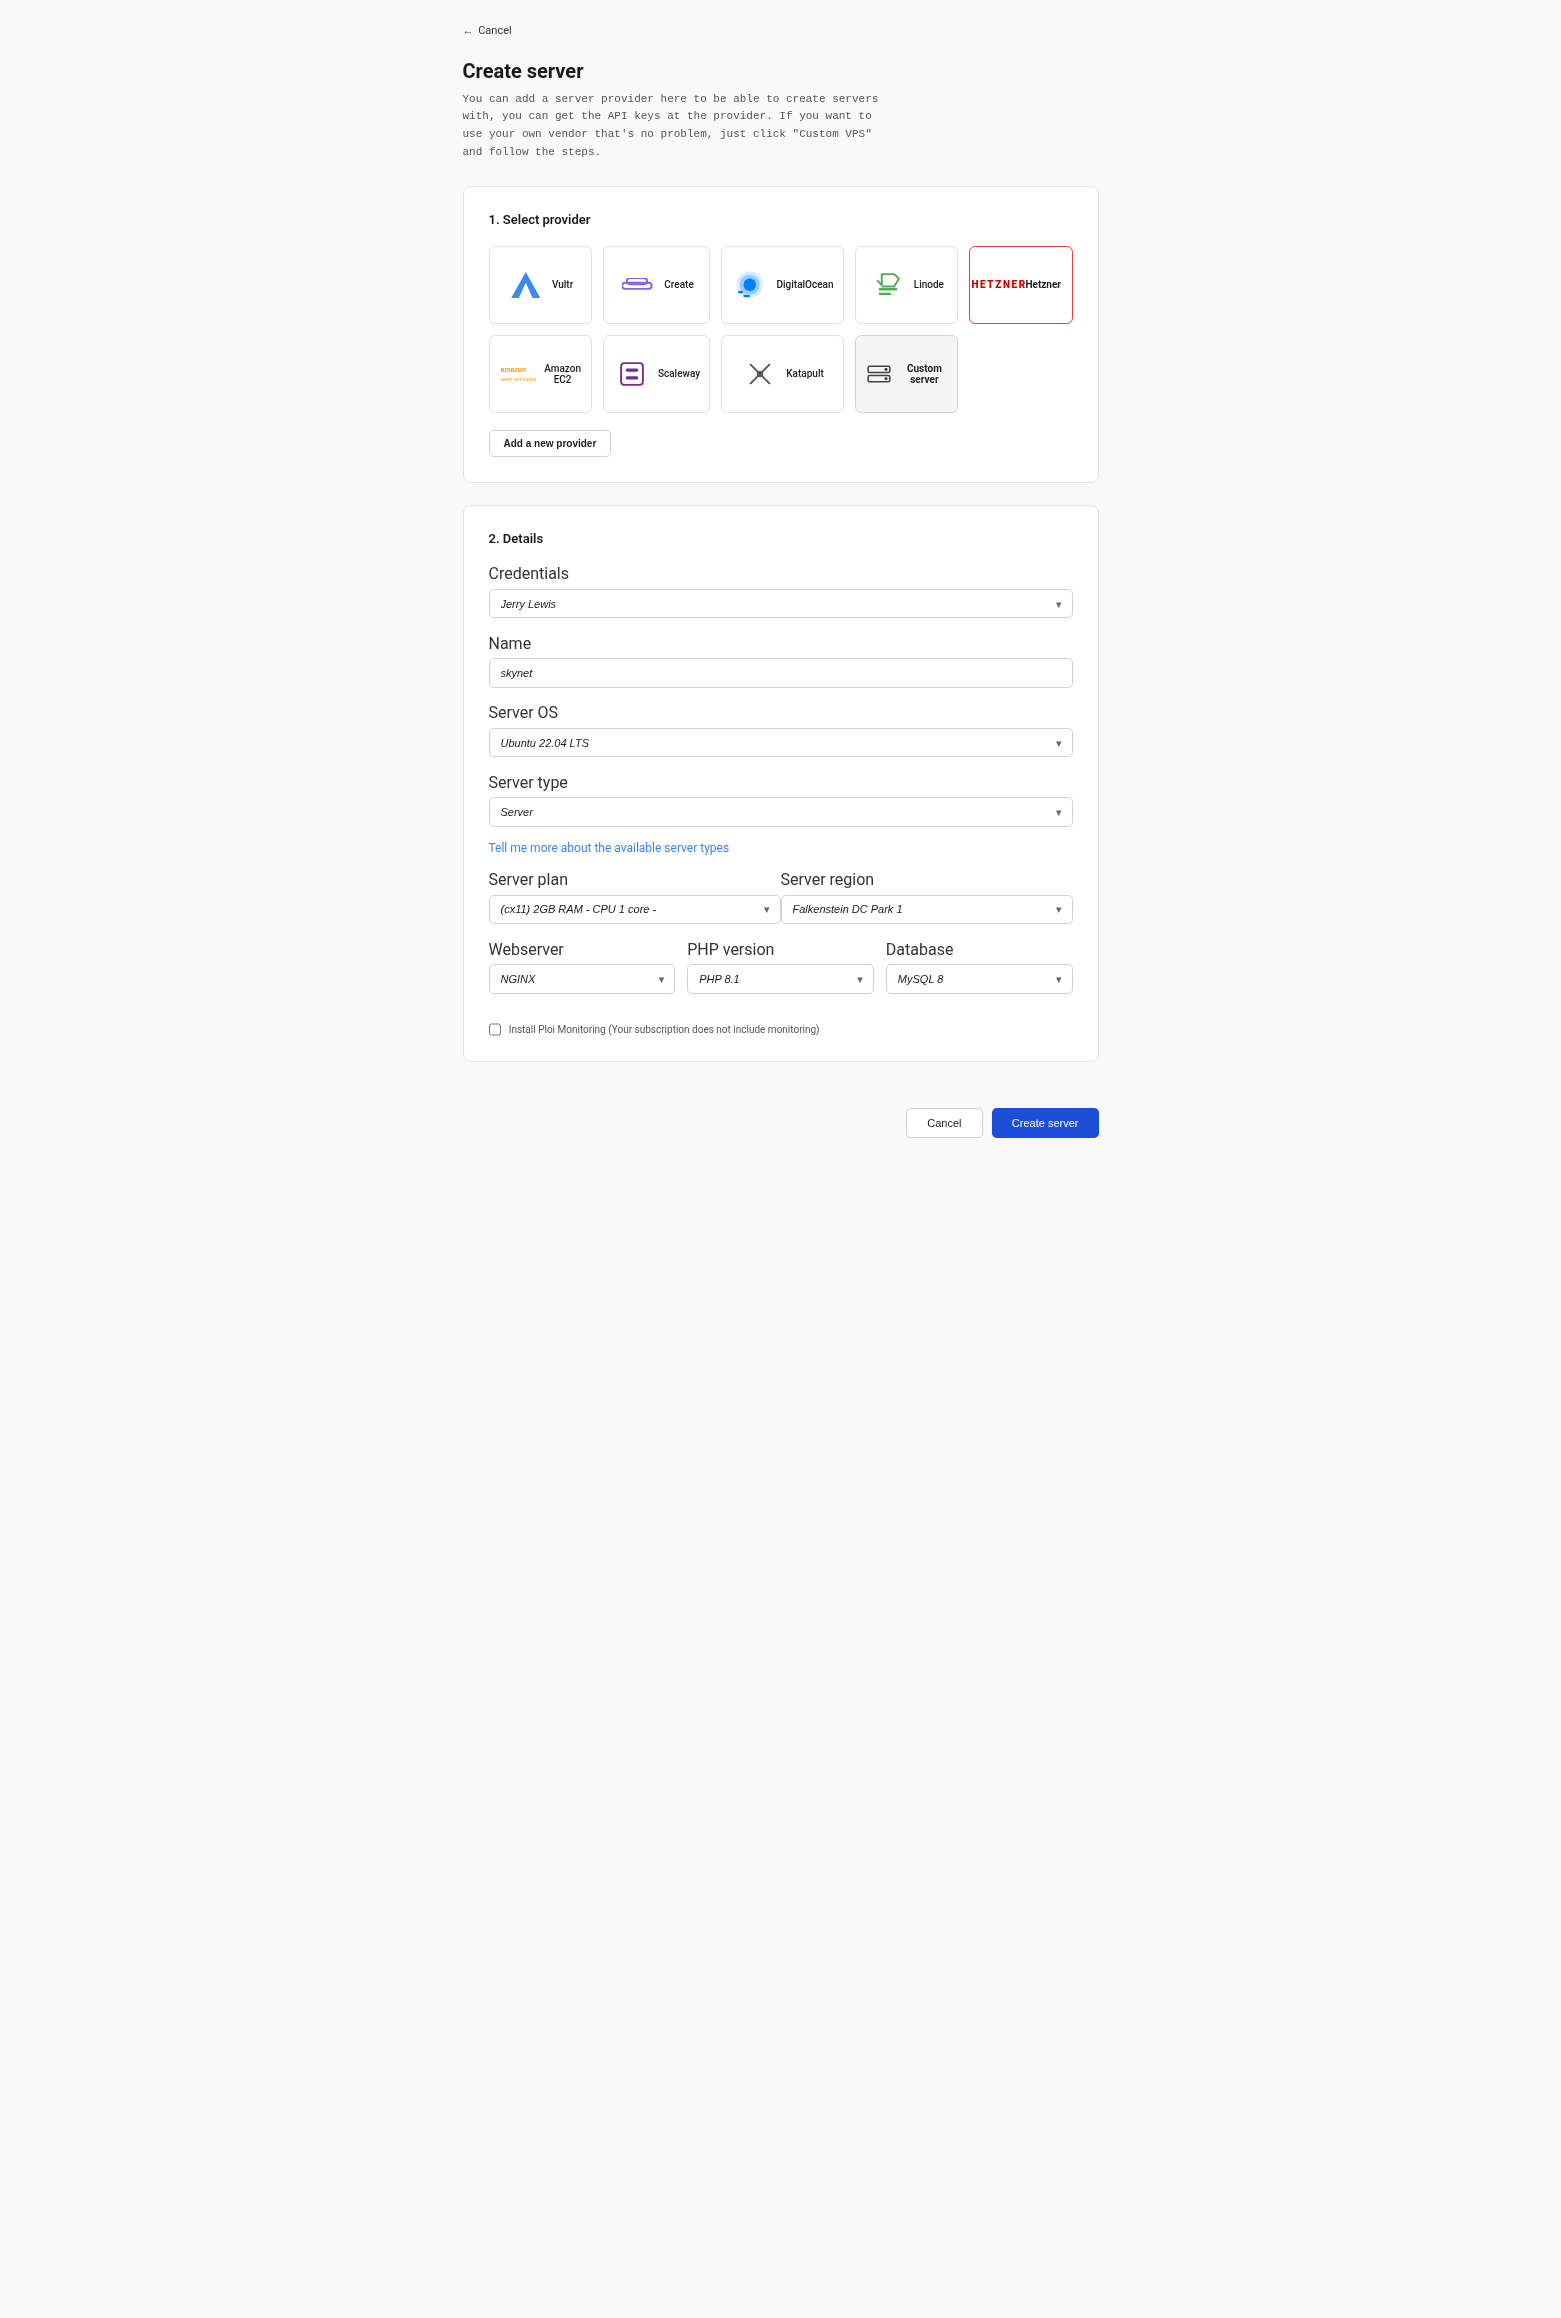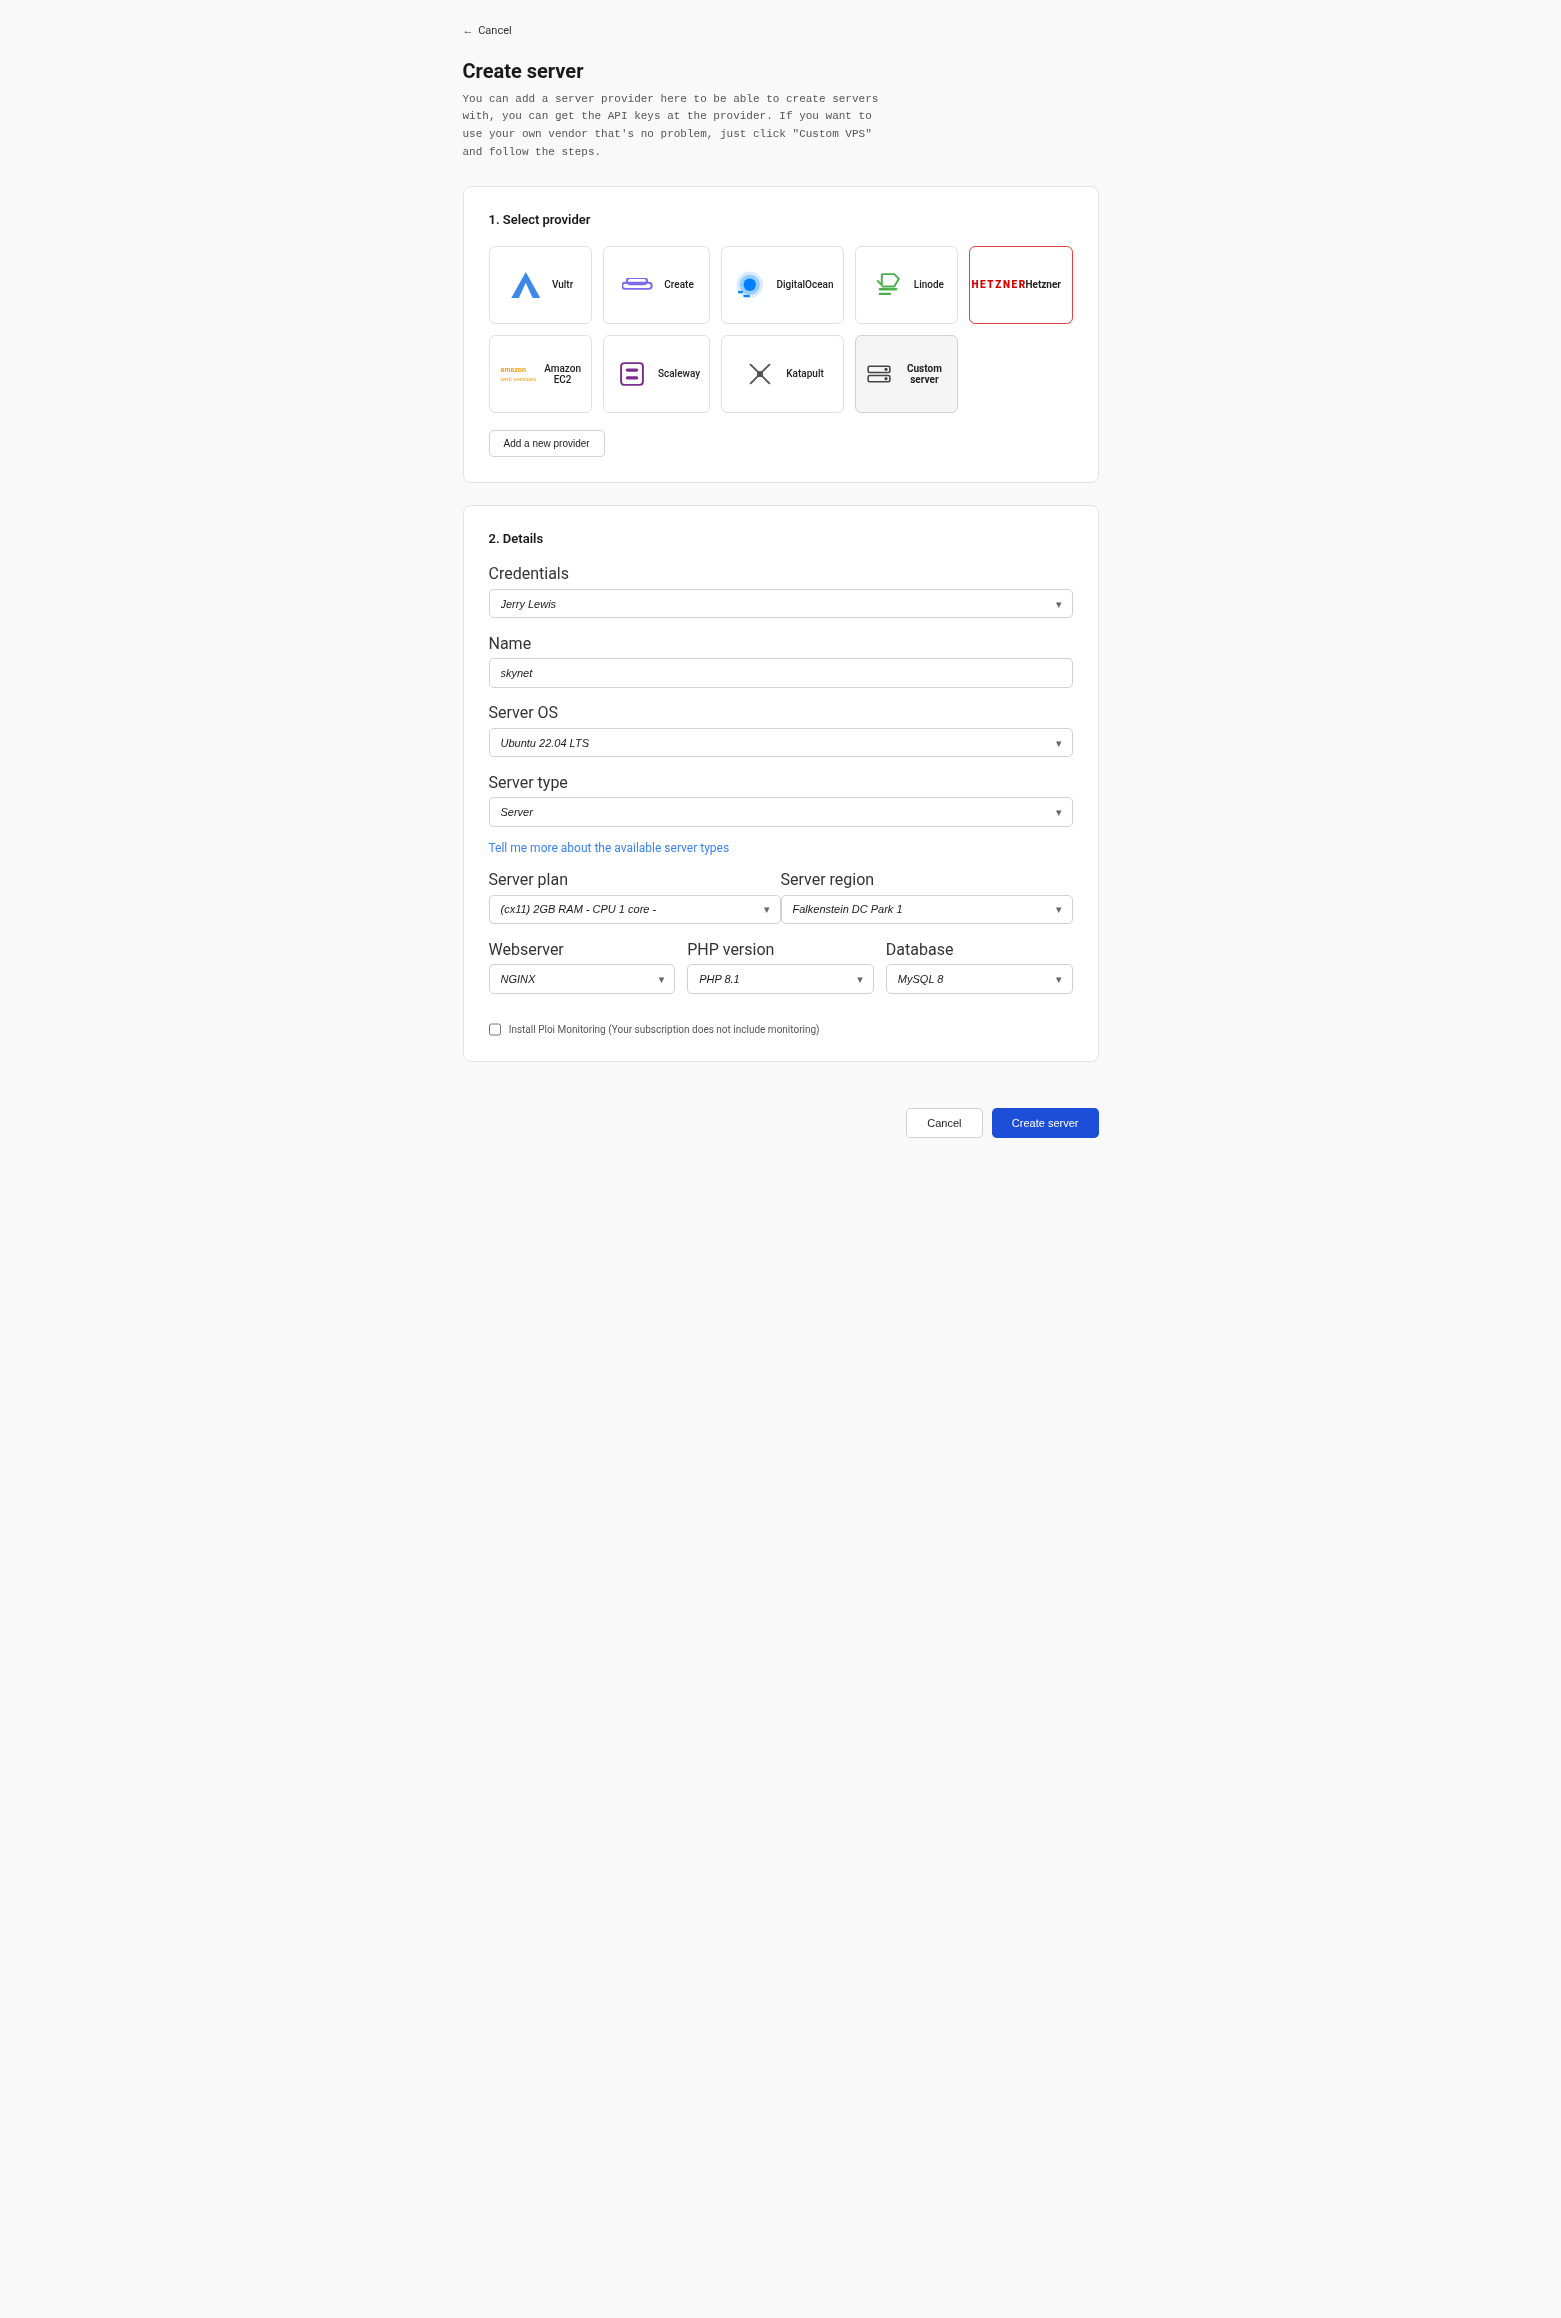--- a/index.html
+++ b/index.html
@@ -101,20 +101,21 @@
     
     .add-provider-btn {
       border: 0.8px solid #d0d0d0;
       background: #fff;
       border-radius: 4.7px;
       padding: 7px 14px;
       font-size: 10px;
       cursor: pointer;
       color: #222;
       transition: background 0.15s;
+      font-weight: bold;
     }
 
     
     .field-group {
       margin-bottom: 15.5px;
     }
     .field-label {
       font-size: 16px;
       font-weight: 400;
       color: #333;

